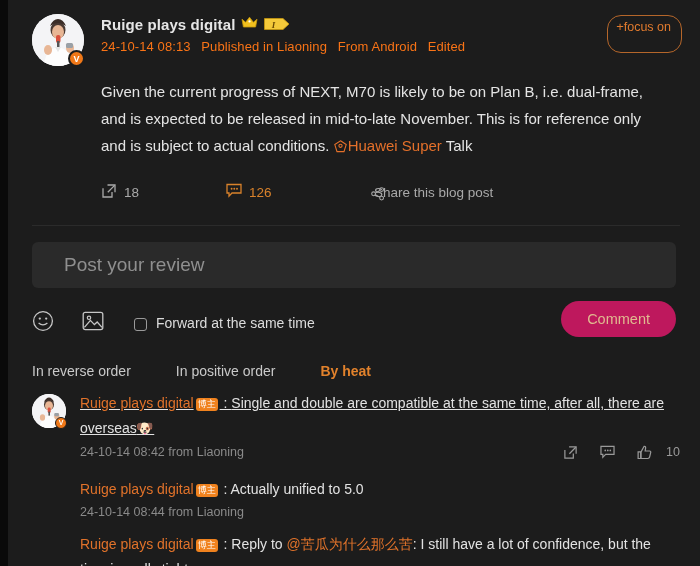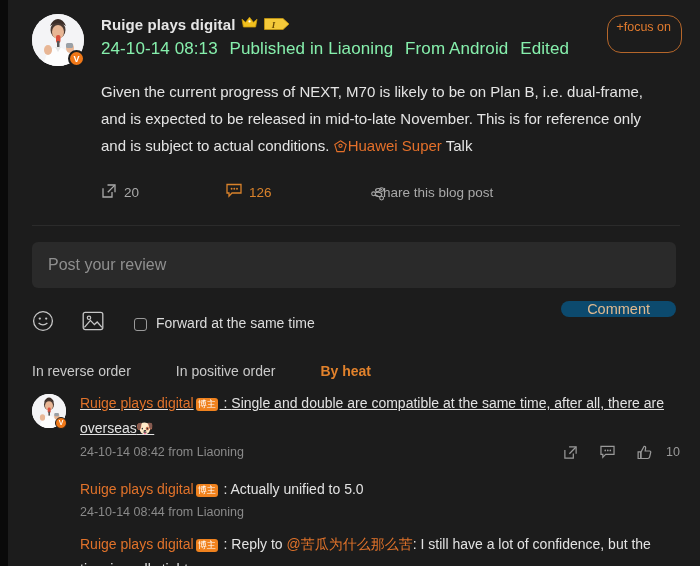--- a/index.html
+++ b/index.html
@@ -80,22 +80,22 @@
   }
   .crown-icon { display:block; }
   .level-badge {
     display: inline-block;
     height: 14px;
     padding: 0 0 0 0;
     position: relative;
   }
   .meta-row {
     margin-top: 6px;
-    color: #86efac;
-    font-size: 17px;
+    color: #f97316;
+    font-size: 13px;
     letter-spacing: .1px;
   }
   .meta-row span { margin-right: 7px; }
   .focus-btn {
     position: absolute;
     right: 18px; top: 15px;
     border: 1px solid #b5662a;
     border-radius: 14px;
     color: #e07a2e;
     font-size: 12.5px;
@@ -151,22 +151,22 @@
   
   .review-area { padding: 16px 24px 0 24px; }
   .review-input {
     width: 100%;
     height: 46px;
     background: #2a2a2a;
     border: none;
     border-radius: 6px;
     color: #e0e0e0;
     font-family: inherit;
-    font-size: 16px;
-    padding: 0 16px;
+    font-size: 19px;
+    padding: 0 32px;
     outline: none;
   }
   .review-input::placeholder { color: #8f8f8f; }
   .review-tools {
     margin-top: 17px;
     display: flex;
     align-items: center;
     height: 36px;
     position: relative;
   }
@@ -183,27 +183,27 @@
   }
   .fwd-box {
     width: 13px; height: 13px;
     border: 1px solid #9a9a9a;
     border-radius: 3px;
     background: transparent;
   }
   .comment-btn {
     position: absolute;
     right: 0; top: -4px;
-    background: #0c4a6e;
+    background: #be185d;
     color: #e0b98f;
     border: none;
     border-radius: 18px;
     font-family: inherit;
     font-size: 14.5px;
-    padding: 0 26px;
+    padding: 10px 26px;
     cursor: pointer;
   }
 
   
   .sorts {
     margin: 22px 0 0 24px;
     display: flex;
     align-items: center;
     font-size: 14px;
   }
@@ -361,21 +361,21 @@
 
       <div class="post-actions">
         <div class="act a1">
           <span>
             <svg width="16" height="16" viewBox="0 0 16 16" xmlns="http://www.w3.org/2000/svg">
               <path d="M2 5.2 V14 H11 V9" fill="none" stroke="#a9a9a9" stroke-width="1.3"></path>
               <path d="M6.5 2 H14 V9.2" fill="none" stroke="#a9a9a9" stroke-width="1.3"></path>
               <path d="M6.8 9.3 L13.6 2.4" fill="none" stroke="#a9a9a9" stroke-width="1.3"></path>
             </svg>
           </span>
-          <span>20</span>
+          <span>18</span>
         </div>
         <div class="act a2">
           <span>
             <svg width="16" height="15" viewBox="0 0 16 15" xmlns="http://www.w3.org/2000/svg">
               <path d="M1 1.5 H15 V10 H6 L3 13.2 V10 H1 Z" fill="none" stroke="#d9822b" stroke-width="1.3"></path>
               <circle cx="5.6" cy="5.8" r="0.95" fill="#d9822b"></circle>
               <circle cx="8.3" cy="5.8" r="0.95" fill="#d9822b"></circle>
               <circle cx="11" cy="5.8" r="0.95" fill="#d9822b"></circle>
             </svg>
           </span>

